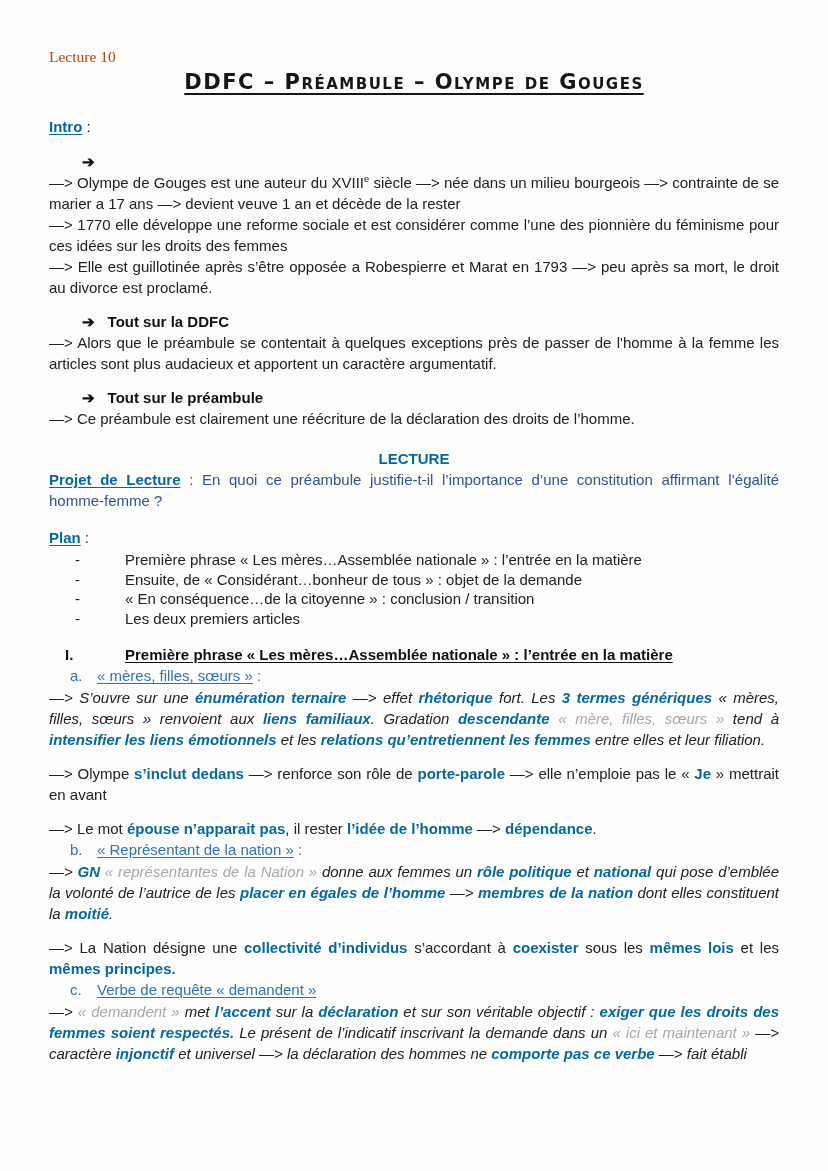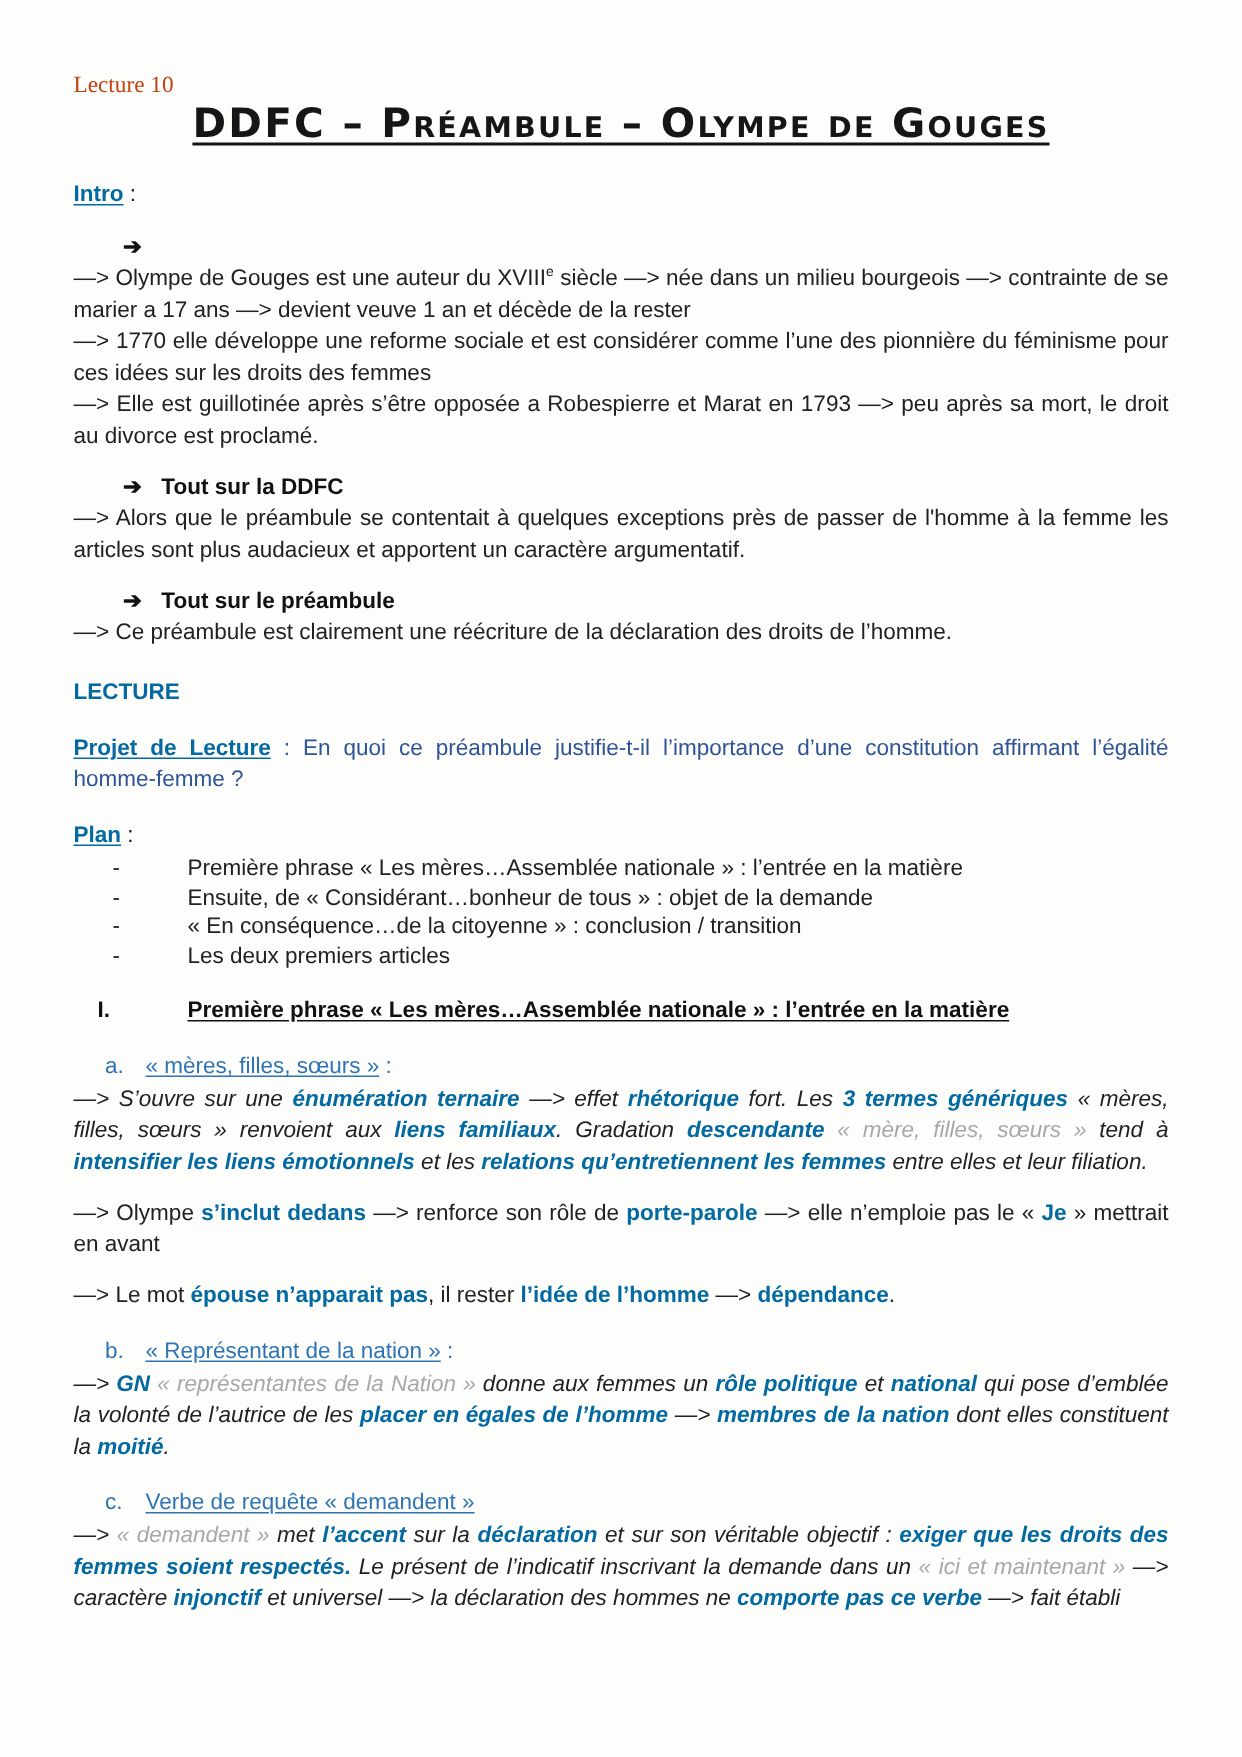--- a/index.html
+++ b/index.html
@@ -7,39 +7,39 @@
     width:828px;height:1171px;background:#fdfdfc;overflow:hidden;
     font-family:"Liberation Sans",sans-serif;
     font-size:15px;line-height:21px;color:#212121;
     -webkit-font-smoothing:antialiased;
   }
   .page{padding:46px 49px 0 49px;width:730px;}
   .corner{font-family:"Liberation Serif",serif;font-size:15.5px;color:#c2410c;}
   .title-row{text-align:center;margin-top:5px;}
   .title-text{
     font-family:"DejaVu Sans",sans-serif;font-weight:700;font-variant:small-caps;
-    font-size:27px;letter-spacing:1.5px;color:#161616;
+    font-size:21px;letter-spacing:1.5px;color:#161616;
     text-decoration:underline;text-underline-offset:4px;text-decoration-thickness:2px;
     white-space:nowrap;
   }
   .p{margin:0;text-align:justify;}
   .line{margin:0;}
-  .mt12{margin-top:16px;}
+  .mt12{margin-top:0;}
   .mt13{margin-top:13px;}
   .mt14{margin-top:14px;}
   .mt16{margin-top:16px;}
   .mt19{margin-top:19px;}
   .mt22{margin-top:22px;}
   .mt9{margin-top:1px;font-style:italic;}
   .b{font-weight:700;color:#0369a1;}
   .u{text-decoration:underline;text-underline-offset:2px;}
   .g{color:#a8a8a8;}
   .sup{vertical-align:super;font-size:0.62em;line-height:0;}
   .blue{color:#2F5496;}
-  .center{text-align:left;}
+  .center{text-align:center;}
   .arrow-head{display:flex;margin-left:33px;gap:13px;font-weight:700;color:#111;align-items:baseline;}
   .arrow{font-size:15px;}
   .plan-list{margin-top:2px;line-height:19.5px;}
   .plan-item{display:flex;margin-left:26px;}
   .plan-item .dash{width:50px;flex:0 0 50px;}
   .num-head{display:flex;margin-left:16px;font-weight:700;color:#111;}
   .num-head .num{width:60px;flex:0 0 60px;}
   .sub-head{display:flex;margin-left:21px;color:#2E74B5;}
   .sub-head .letter{width:27px;flex:0 0 27px;}
 </style>
@@ -110,20 +110,21 @@
   </div>
   <p class="p mt9"><span>—&gt; S’ouvre sur une </span><span class="b">énumération ternaire</span><span> —&gt; effet </span><span class="b">rhétorique</span><span> fort. Les </span><span class="b">3 termes génériques</span><span> « mères, filles, sœurs » renvoient aux </span><span class="b">liens familiaux</span><span>. Gradation </span><span class="b">descendante</span><span> </span><span class="g">« mère, filles, sœurs »</span><span> tend à </span><span class="b">intensifier les liens émotionnels</span><span> et les </span><span class="b">relations qu’entretiennent les femmes</span><span> entre elles et leur filiation.</span></p>
   <p class="p mt13"><span>—&gt; Olympe </span><span class="b">s’inclut dedans</span><span> —&gt; renforce son rôle de </span><span class="b">porte-parole</span><span> —&gt; elle n’emploie pas le « </span><span class="b">Je</span><span> » mettrait en avant</span></p>
   <p class="p mt13"><span>—&gt; Le mot </span><span class="b">épouse n’apparait pas</span><span>, il rester </span><span class="b">l’idée de l’homme</span><span> —&gt; </span><span class="b">dépendance</span><span>.</span></p>
 
   <div class="sub-head mt12">
     <span class="letter">b.</span>
     <span><span class="u">« Représentant de la nation »</span><span> :</span></span>
   </div>
   <p class="p mt9"><span>—&gt; </span><span class="b">GN</span><span> </span><span class="g">« représentantes de la Nation »</span><span> donne aux femmes un </span><span class="b">rôle politique</span><span> et </span><span class="b">national</span><span> qui pose d’emblée la volonté de l’autrice de les </span><span class="b">placer en égales de l’homme</span><span> —&gt; </span><span class="b">membres de la nation</span><span> dont elles constituent la </span><span class="b">moitié</span><span>.</span></p>
+  <p class="p mt13"><span>—&gt; La Nation désigne une </span><span class="b">collectivité d’individus</span><span> s’accordant à </span><span class="b">coexister</span><span> sous les </span><span class="b">mêmes lois</span><span> et les </span><span class="b">mêmes principes.</span></p>
 
   <div class="sub-head mt12">
     <span class="letter">c.</span>
     <span><span class="u">Verbe de requête « demandent »</span></span>
   </div>
   <p class="p mt9"><span>—&gt;  </span><span class="g">« demandent »</span><span> met </span><span class="b">l’accent</span><span> sur la </span><span class="b">déclaration</span><span> et sur son véritable objectif : </span><span class="b">exiger que les droits des femmes soient respectés.</span><span> Le présent de l’indicatif inscrivant la demande dans un </span><span class="g">« ici et maintenant »</span><span> —&gt; caractère </span><span class="b">injonctif</span><span> et universel —&gt; la déclaration des hommes ne </span><span class="b">comporte pas ce verbe</span><span> —&gt; fait établi</span></p>
 
 </div>
 
 </body></html>

